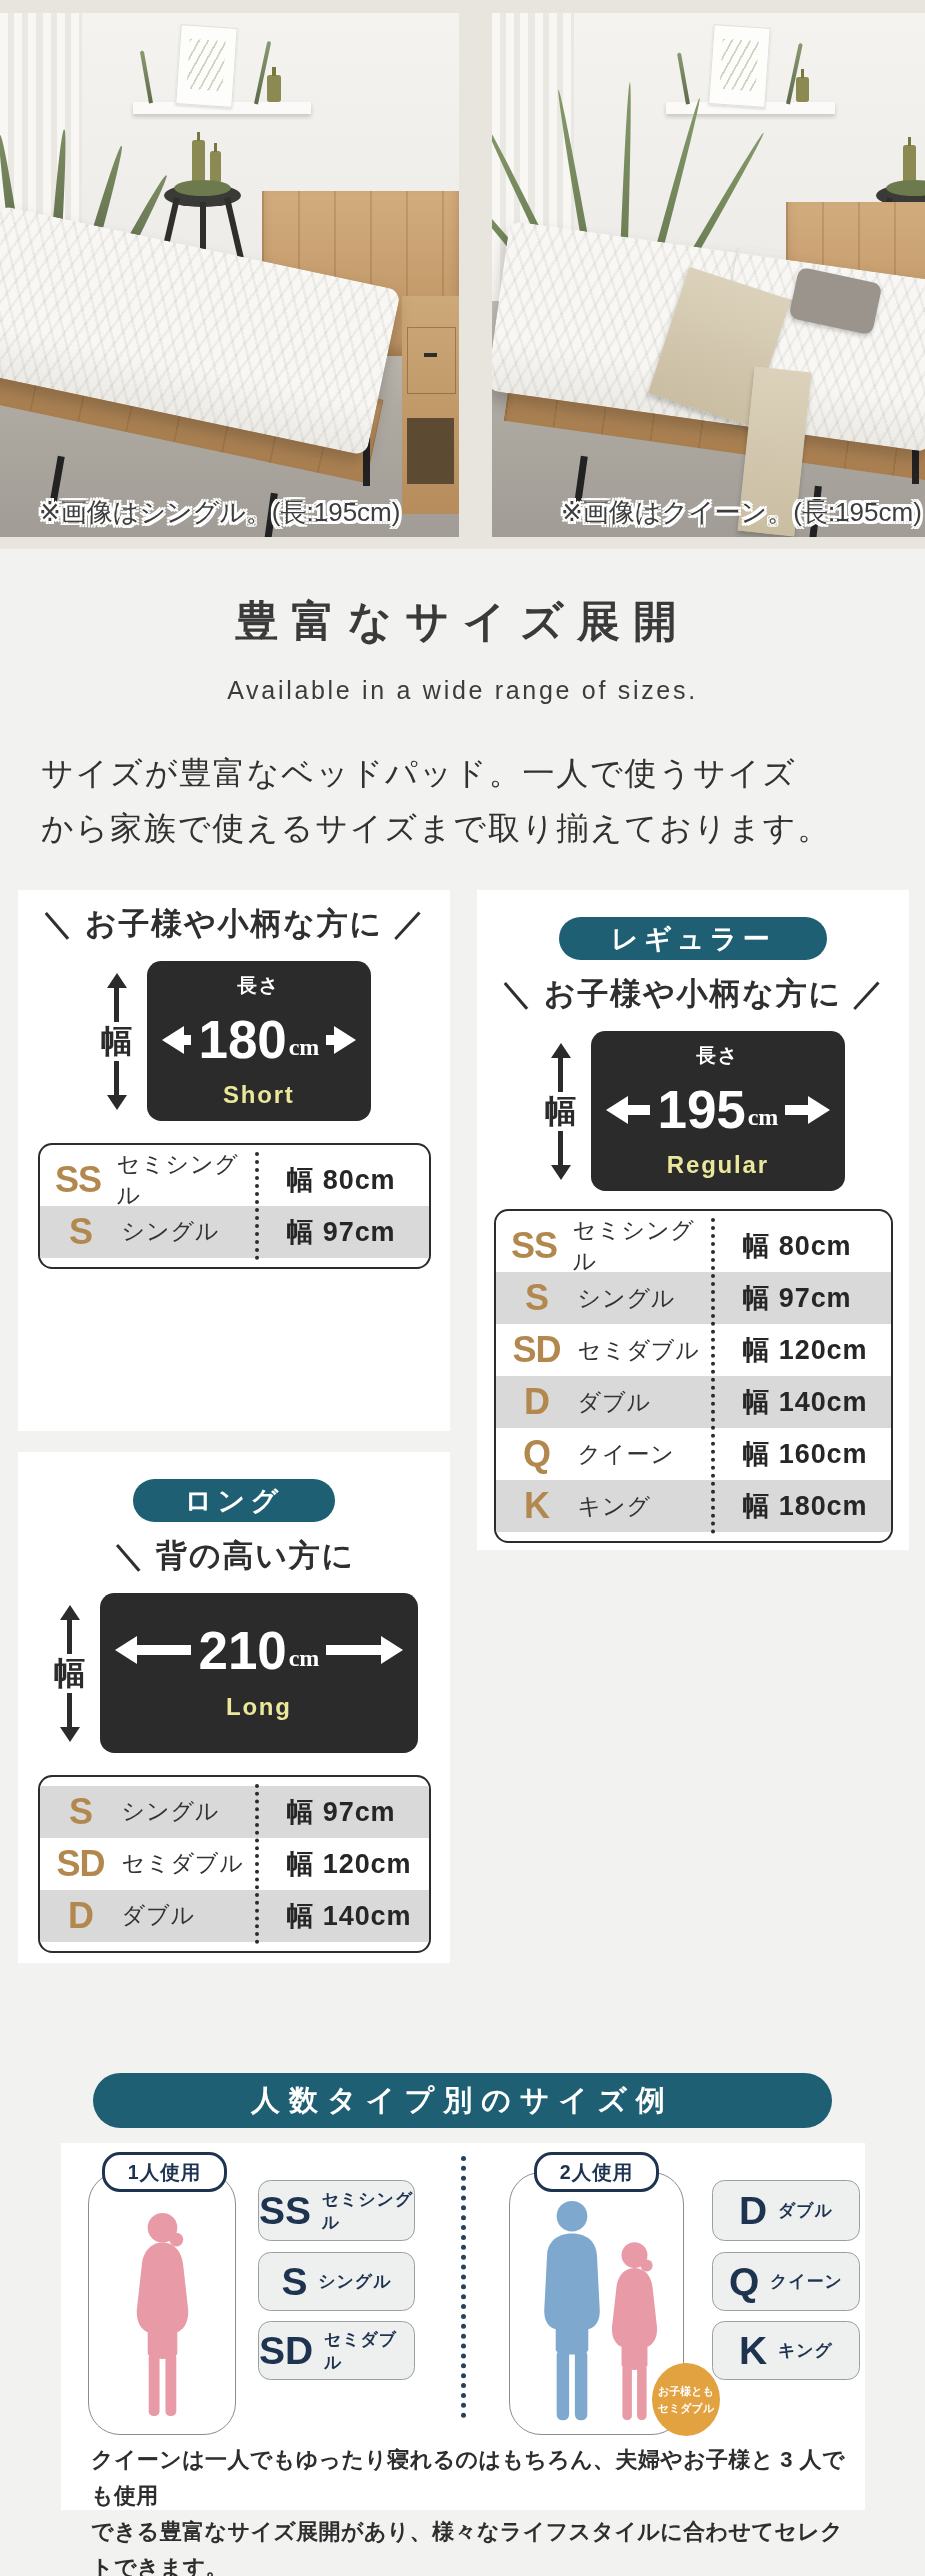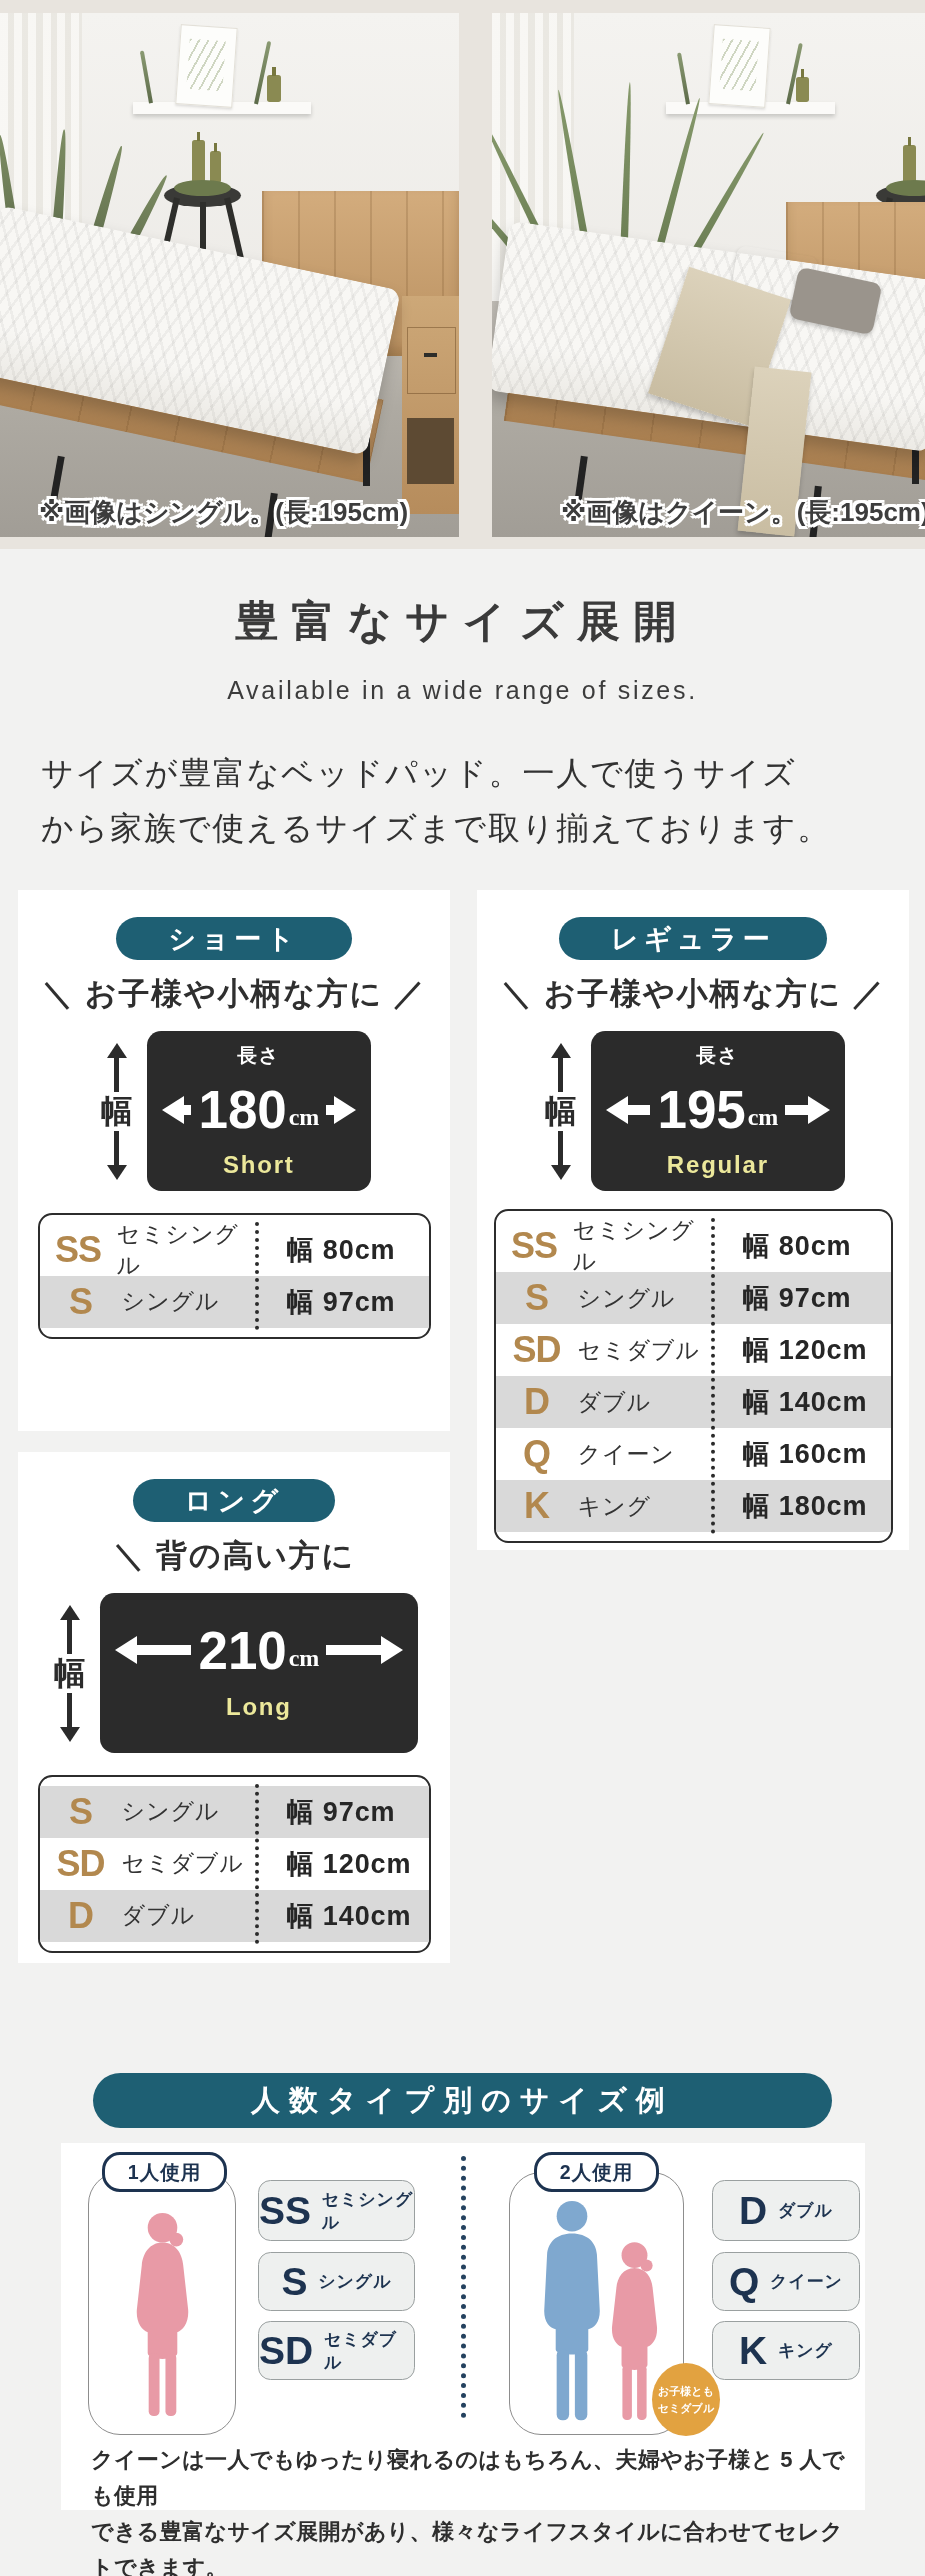--- a/index.html
+++ b/index.html
@@ -34,21 +34,21 @@
       linear-gradient(180deg,#f8f7f4 70%,#eceae5);box-shadow:0 9px 16px rgba(0,0,0,.22);}
   .bed-base{position:absolute;background:linear-gradient(180deg,#c49a6a,#a97f50);box-shadow:inset 0 5.3px 7.1px rgba(90,60,25,.25);}
   .bed-base:after{content:"";position:absolute;inset:0;background:repeating-linear-gradient(90deg,rgba(110,75,38,.2) 0 1.8px,transparent 1.8px 49px);}
   .bed-leg{position:absolute;width:7.1px;height:55px;background:#222;}
   .cabinet{position:absolute;background:linear-gradient(180deg,#cda878,#b68c5c);}
   .cabinet .drawer{position:absolute;left:8%;top:14%;width:84%;height:30%;border:1.8px solid rgba(100,66,30,.45);}
   .cabinet .handle{position:absolute;left:38%;top:26%;width:24%;height:3.6px;background:#2d2d2a;}
   .cabinet .nook{position:absolute;left:8%;top:56%;width:84%;height:30%;background:#5d4a33;}
   .pillow{position:absolute;border-radius:9px;box-shadow:0 2.7px 4.4px rgba(0,0,0,.2);}
   .throw{position:absolute;background:linear-gradient(180deg,#dcd2bb,#c9bda2);box-shadow:0 3.6px 5.3px rgba(0,0,0,.2);}
-  .photo-caption{position:absolute;bottom:7.1px;font-size:26px;font-weight:700;color:#3d3d3d;letter-spacing:0px;white-space:nowrap;
+  .photo-caption{position:absolute;bottom:7.1px;font-size:26px;font-weight:400;color:#3d3d3d;letter-spacing:0px;white-space:nowrap;
      text-shadow:-2.7px -2.7px 0 #fff,2.7px -2.7px 0 #fff,-2.7px 2.7px 0 #fff,2.7px 2.7px 0 #fff,0 -2.7px 0 #fff,0 2.7px 0 #fff,-2.7px 0 0 #fff,2.7px 0 0 #fff;}
   
   .main-title{position:absolute;left:0;top:593px;width:925px;text-align:center;font-size:43px;font-weight:600;
      letter-spacing:13.3px;color:#3a3a3a;}
   .sub-title{position:absolute;left:0;top:676px;width:925px;text-align:center;font-size:25px;font-weight:400;
      letter-spacing:2.7px;color:#3c3c3c;}
   .desc{position:absolute;left:41px;top:746px;width:854px;font-size:32px;line-height:55px;letter-spacing:1.8px;color:#323232;}
   
   .card{position:absolute;background:#fff;display:flex;flex-direction:column;align-items:center;}
   .card.short{left:18px;top:890px;width:432px;height:541px;}
@@ -196,21 +196,20 @@
   </div>
 
   <div class="main-title">豊富なサイズ展開</div>
   <div class="sub-title">Available in a wide range of sizes.</div>
   <div class="desc">
     <span>サイズが豊富なベッドパッド。一人で使うサイズ</span><br>
     <span>から家族で使えるサイズまで取り揃えております。</span>
   </div>
 
   <div class="card short">
-    <div class="size-badge">ショート</div>
     <div class="catch">＼ お子様や小柄な方に ／</div>
     <div class="diagram">
       <div class="varrow">
         <div class="tri-up"></div>
         <div class="vline"></div>
         <div class="haba">幅</div>
         <div class="vline"></div>
         <div class="tri-down"></div>
       </div>
       <div class="dbox w-short">
@@ -429,19 +428,19 @@
       <span class="chip-code">K</span>
       <span class="chip-name">キング</span>
     </div>
 
     <div class="kids-badge">
       <span>お子様とも</span>
       <span>セミダブル</span>
     </div>
 
     <div class="panel-note">
-      <span>クイーンは一人でもゆったり寝れるのはもちろん、夫婦やお子様と 5 人でも使用</span>
+      <span>クイーンは一人でもゆったり寝れるのはもちろん、夫婦やお子様と 3 人でも使用</span>
       <span>できる豊富なサイズ展開があり、様々なライフスタイルに合わせてセレクトできます。</span>
     </div>
   </div>
 
 </div>
 
 
 </body></html>

